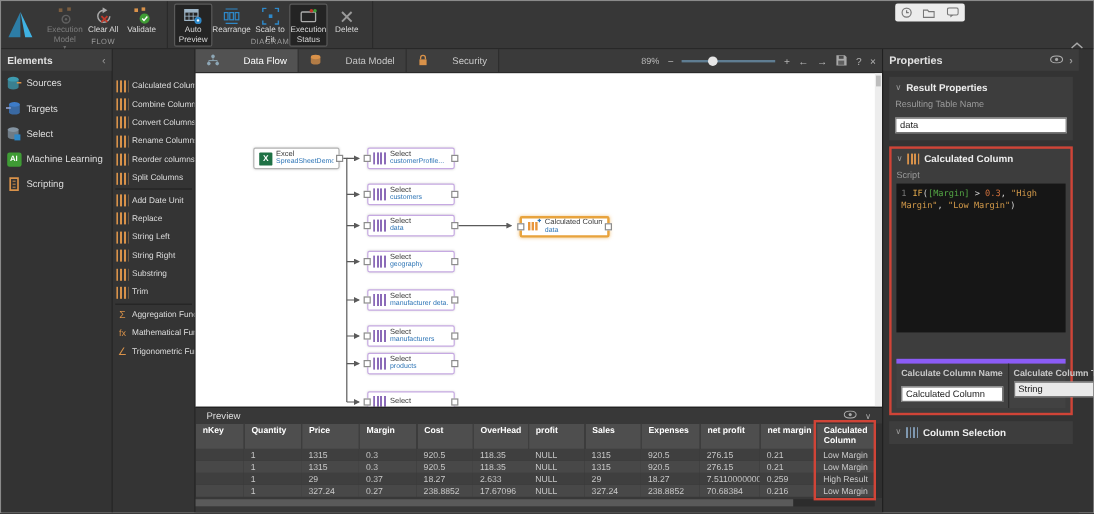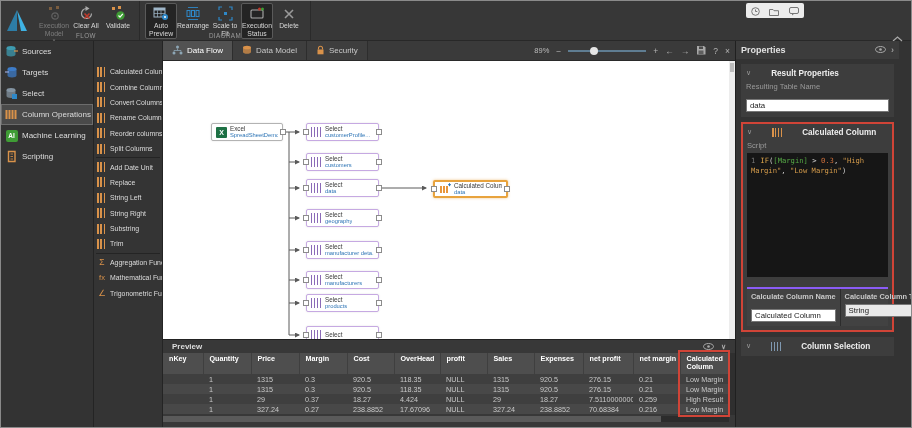--- a/index.html
+++ b/index.html
@@ -31,21 +31,21 @@
   .ops { position:absolute; left:93px; top:40px; width:69px; bottom:0; background:#343434; border-right:1px solid #242424; padding-top:23px; }
   .opitem { height:15.4px; display:flex; align-items:center; padding:0 3px; gap:3px; color:#ddd; font-size:6.9px; white-space:nowrap; overflow:hidden; }
   .opsep { height:1px; background:#242424; margin:1px 2px; }
   .colbars { width:10px; height:10px; flex:none; background:repeating-linear-gradient(90deg,#d9924a 0 1.6px,transparent 1.6px 3.3px); }
   .opglyph { width:10px; flex:none; color:#d9924a; font-size:8.5px; text-align:center; line-height:1; }
   .opglyph.fx { font-size:7.5px; }
 
   
   .center { position:absolute; left:162px; top:40px; width:572px; bottom:0; }
   .tabbar { height:20px; background:#3a3a3a; display:flex; align-items:center; border-bottom:1px solid #2a2a2a; }
-  .tab { height:100%; display:flex; align-items:center; gap:4px; padding:0 9px; color:#c8c8c8; font-size:8px; background:#3e3e3e; border-right:1px solid #2d2d2d; cursor:default; }
+  .tab { height:100%; display:flex; align-items:center; gap:20px; padding:0 9px; color:#c8c8c8; font-size:8px; background:#3e3e3e; border-right:1px solid #2d2d2d; cursor:default; }
   .tab.active { background:#525252; color:#fff; }
   .tabctrl { margin-left:auto; display:flex; align-items:center; gap:7px; color:#b5b5b5; font-size:8.5px; padding-right:5px; }
   .zoomlevel { font-size:7.5px; color:#bbb; }
   .slider { width:78px; height:2px; background:#5f7d92; position:relative; }
   .slider .thumb { position:absolute; left:28%; top:-3px; width:8px; height:8px; border-radius:50%; background:#e6e6e6; }
 
   .canvas { position:relative; height:278px; background:#fff; overflow:hidden; }
   .wires { position:absolute; left:0; top:0; }
   .node { position:absolute; background:#fff; border:1px solid #b3b3b3; border-radius:2px; display:flex; align-items:center; gap:3px; padding:0 4px; height:18px; box-shadow:0 0 2px rgba(0,0,0,.12); }
   .node .ntext { display:flex; flex-direction:column; overflow:hidden; }
@@ -56,49 +56,49 @@
   .excel-icon { width:11px; height:11px; flex:none; background:#1e7145; color:#fff; font-size:7px; font-weight:bold; display:flex; align-items:center; justify-content:center; border-radius:1px; }
   .calc-node { border:2px solid #e8a33d; box-shadow:0 0 3px rgba(232,163,61,.6); }
   .port { position:absolute; width:6px; height:6px; background:#fff; border:1px solid #8c8c8c; }
   .port.l { left:-4px; top:50%; margin-top:-3px; }
   .port.r { right:-4px; top:50%; margin-top:-3px; }
   .vscroll { position:absolute; right:0; top:0; width:6px; bottom:0; background:#ededed; }
   .vthumb { margin:2px 1px 0; height:9px; background:#bdbdbd; }
 
   
   .preview { position:absolute; left:0; top:298px; width:572px; height:90px; background:#383838; border-top:1px solid #222; }
-  .pvhead { height:13px; display:flex; align-items:center; padding:0 9px 0 9px; color:#ddd; font-size:8px; font-weight:bold; }
+  .pvhead { height:13px; display:flex; align-items:center; padding:0 9px 0 9px; color:#ddd; font-size:8px; font-weight:normal; }
   .pvicons { margin-left:auto; display:flex; align-items:center; gap:7px; color:#aaa; font-size:7px; }
   table { border-collapse:collapse; table-layout:fixed; width:566px; }
   th { background:#4e4e4e; color:#fff; text-align:left; padding:2px 2px 0 6px; font-size:7.2px; font-weight:bold; height:21px; vertical-align:top; line-height:1.15; overflow:hidden; border-right:1px solid #3f3f3f; }
   td { color:#c9c9c9; padding:0 0 0 6px; height:10px; font-size:7.2px; overflow:hidden; white-space:nowrap; }
   tr.odd  { background:#3f3f3f; }
   tr.even { background:#484848; }
   .hscroll { position:absolute; left:0; bottom:7px; width:566px; height:6px; background:#2c2c2c; }
   .hthumb { width:498px; height:100%; background:#5a5a5a; }
   .pvscroll { position:absolute; right:0; top:13px; width:6px; height:62px; background:#2f2f2f; }
   .tbl-annotation { position:absolute; left:515px; top:10px; width:52px; height:67px; border:2px solid #d04437; pointer-events:none; }
 
   
   .props { position:absolute; left:734px; top:40px; width:164px; bottom:0; background:#333; border-left:1px solid #202020; }
   .props .panel-head { background:#3c3c3c; font-size:9px; }
   .props .phicons { margin-left:auto; display:flex; align-items:center; gap:5px; color:#999; }
   .pbody { padding:5px; display:flex; flex-direction:column; gap:5px; }
   .sect { background:#3d3d3d; padding:5px; }
-  .sect-head { display:flex; gap:20px; color:#eee; font-size:8.2px; font-weight:bold; }
+  .sect-head { display:flex; gap:4px; color:#eee; font-size:8.2px; font-weight:bold; }
   .chev { color:#999; font-size:7px; font-weight:normal; }
   .sicon { width:10px; height:9px; background:repeating-linear-gradient(90deg,#d9924a 0 1.5px,transparent 1.5px 3px); }
   .sicon.blue { background:repeating-linear-gradient(90deg,#7f98b0 0 1.5px,transparent 1.5px 3px); }
   .flabel { color:#9a9a9a; font-size:7.6px; margin:4px 0 3px; }
   input.txt { width:100%; height:13px; border:1px solid #777; background:#fff; color:#222; font-size:7.8px; padding:0 3px; font-family:inherit; }
   .sect.calc { border:2px solid #d04437; padding:4px; }
   .code { background:#161616; height:124px; color:#d4d4d4; font-family:"DejaVu Sans Mono", monospace; font-size:7.2px; line-height:1.4; padding:3px 4px; overflow:hidden; margin-top:2px; }
   .lnum { color:#777; margin-right:5px; }
   .tok-kw { color:#e0a84c; } .tok-col { color:#55a845; } .tok-num { color:#d0703c; } .tok-str { color:#d39a4a; }
-  .fieldgrid { display:grid; grid-template-columns:1fr 1fr; background:#424242; margin-top:10px; border-top:2px solid #8b5cf6; }
+  .fieldgrid { display:grid; grid-template-columns:1fr 1fr; background:#424242; margin-top:22px; border-top:4px solid #8b5cf6; }
   .fcell { padding:3px 4px 4px; }
   .fcell + .fcell { border-left:1px solid #2c2c2c; }
   .fcell .flb { color:#c9c9c9; font-size:7.4px; font-weight:bold; margin-bottom:3px; white-space:nowrap; }
   .dropdown { background:#e9e9e9; color:#222; height:13px; display:flex; align-items:center; padding:0 3px; font-size:7.8px; border:1px solid #777; }
 </style>
 </head>
 <body>
 
 <div id="app">
 
@@ -212,20 +212,24 @@
           </svg></span>
     </div>
     <div class="ribbon-collapse">
       <svg width="11" height="6">
           <path d="M1 5 L5.5 1 L10 5" fill="none" stroke="#aaa" stroke-width="1.2"></path>
         </svg>
     </div>
   </div>
 
   <div class="elements">
+    <div class="panel-head">
+      <span>Elements</span>
+      <span class="pcollapse">‹</span>
+    </div>
     <div class="eitem">
       <span class="eicon">
           <svg width="13" height="13">
             <ellipse cx="6" cy="3" rx="4.5" ry="2" fill="#3e9bb0"></ellipse>
             <path d="M1.5 3 V9.5 c0 1.1 2 2 4.5 2 s4.5-.9 4.5-2 V3" fill="#3e9bb0" opacity=".75"></path>
             <path d="M9 6 h4" stroke="#d9924a" stroke-width="1.2"></path>
           </svg>
         </span>
       <span>Sources</span>
     </div>
@@ -241,33 +245,20 @@
     </div>
     <div class="eitem">
       <span class="eicon">
           <svg width="13" height="13">
             <ellipse cx="6" cy="3" rx="4.5" ry="2" fill="#8494a2"></ellipse>
             <path d="M1.5 3 V9 c0 1.1 2 2 4.5 2 s4.5-.9 4.5-2 V3" fill="#8494a2" opacity=".75"></path>
             <rect x="7" y="7" width="5" height="5" fill="#2e88c8"></rect>
           </svg>
         </span>
       <span>Select</span>
-    </div>
-    <div class="eitem selected">
-      <span class="eicon">
-          <svg width="13" height="13">
-            <g fill="#d9924a">
-              <rect x="0.5" y="2" width="2" height="9"></rect>
-              <rect x="3.5" y="2" width="2" height="9"></rect>
-              <rect x="6.5" y="2" width="2" height="9"></rect>
-              <rect x="9.5" y="2" width="2" height="9"></rect>
-            </g>
-          </svg>
-        </span>
-      <span>Column Operations</span>
     </div>
     <div class="eitem">
       <span class="eicon">
           <span class="ml-badge">AI</span>
         </span>
       <span>Machine Learning</span>
     </div>
     <div class="eitem">
       <span class="eicon">
           <svg width="13" height="13">
@@ -586,21 +577,21 @@
               <td>276.15</td>
               <td>0.21</td>
               <td>Low Margin</td>
             </tr>
             <tr class="odd">
               <td></td>
               <td>1</td>
               <td>29</td>
               <td>0.37</td>
               <td>18.27</td>
-              <td>4.424</td>
+              <td>2.633</td>
               <td>NULL</td>
               <td>29</td>
               <td>18.27</td>
               <td>7.5110000000...</td>
               <td>0.259</td>
               <td>High Result</td>
             </tr>
             <tr class="even">
               <td></td>
               <td>1</td>

